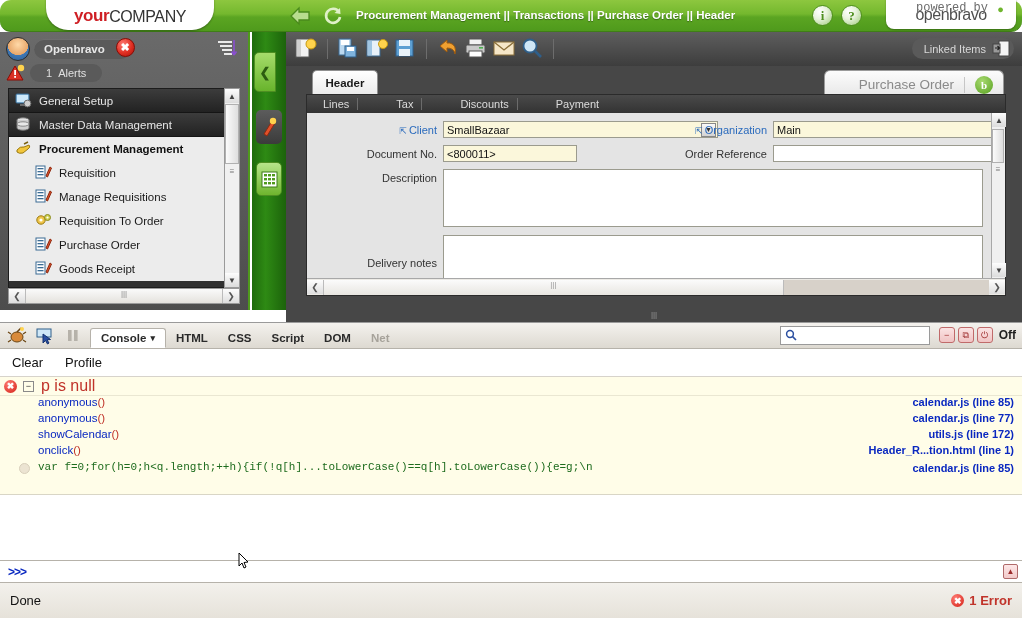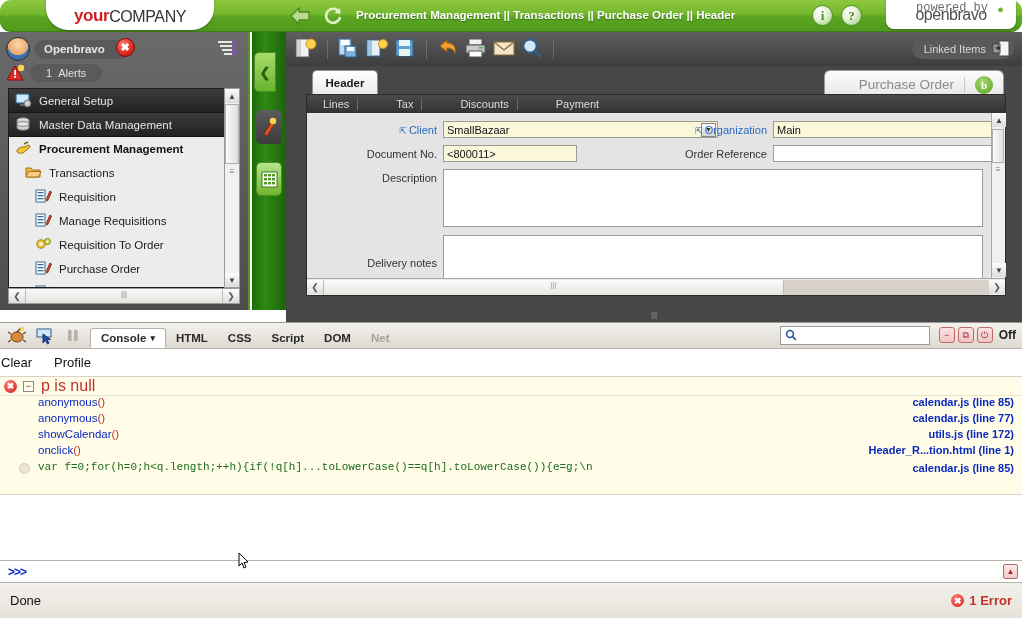--- a/index.html
+++ b/index.html
@@ -256,21 +256,21 @@
   }
   .fb-opt{ position:absolute; right:6px; top:4px; display:flex; align-items:center; gap:3px;}
   .ob-sq{
     width:16px;height:16px;border:1px solid #c06a6a;border-radius:3px;
     background:linear-gradient(to bottom,#fbe3e3,#f0c4c4);
     display:flex;align-items:center;justify-content:center;font-size:9px;color:#9c2c2c;cursor:pointer;
   }
   .fb-off{ font-size:12px; font-weight:bold; color:#1f1f1f; margin-left:3px;}
   .fb-sub{
     height:28px; background:#fff; border-bottom:1px solid #d7d3cb;
-    display:flex; align-items:center; padding-left:1px; gap:22px;
+    display:flex; align-items:center; padding-left:12px; gap:22px;
   }
   .fb-sub span{ font-size:13px; color:#111; cursor:pointer; }
 
   .cons{
     position:absolute; left:0; top:54px; right:0; height:118px;
     background:#fffde8; border-bottom:1px solid #d9d6c6;
     font-family:"Liberation Sans", sans-serif;
   }
   .cerr{
     position:relative; height:19px; display:flex; align-items:center;
@@ -418,29 +418,20 @@
         <span>Master Data Management</span>
       </div>
       <div class="mrow light sel">
         <span class="ic">
           <svg width="17" height="15" viewBox="0 0 17 15">
               <path d="M2 9 Q5 5 9 6 L14 4 Q16 6 13 8 L8 12 Q4 13 2 11 Z" fill="#f2c63c" stroke="#9b7a11"></path>
               <path d="M9 3 L13 1" stroke="#7a6010" stroke-width="1.4"></path>
             </svg>
         </span>
         <span>Procurement Management</span>
-      </div>
-      <div class="mrow light indent1">
-        <span class="ic">
-          <svg width="17" height="14" viewBox="0 0 17 14">
-              <path d="M1 3 L6 3 L7.5 5 L15 5 L15 12 L1 12 Z" fill="#f0b74a" stroke="#a8741a"></path>
-              <path d="M1 12 L3.5 6.5 L16 6.5 L13.5 12 Z" fill="#f8cf7d" stroke="#a8741a"></path>
-            </svg>
-        </span>
-        <span>Transactions</span>
       </div>
       <div class="mrow light indent2">
         <span class="ic">
           <svg width="17" height="14" viewBox="0 0 17 14">
               <rect x="1" y="1" width="9" height="12" fill="#fff" stroke="#3a6b93"></rect>
               <rect x="2.5" y="3" width="6" height="1.3" fill="#3a6b93"></rect>
               <rect x="2.5" y="6" width="6" height="1.3" fill="#3a6b93"></rect>
               <rect x="2.5" y="9" width="6" height="1.3" fill="#3a6b93"></rect>
               <path d="M11 11 L15 2 L16.5 3 L12.5 12 Z" fill="#e0502a" stroke="#8c2a10"></path>
             </svg>

